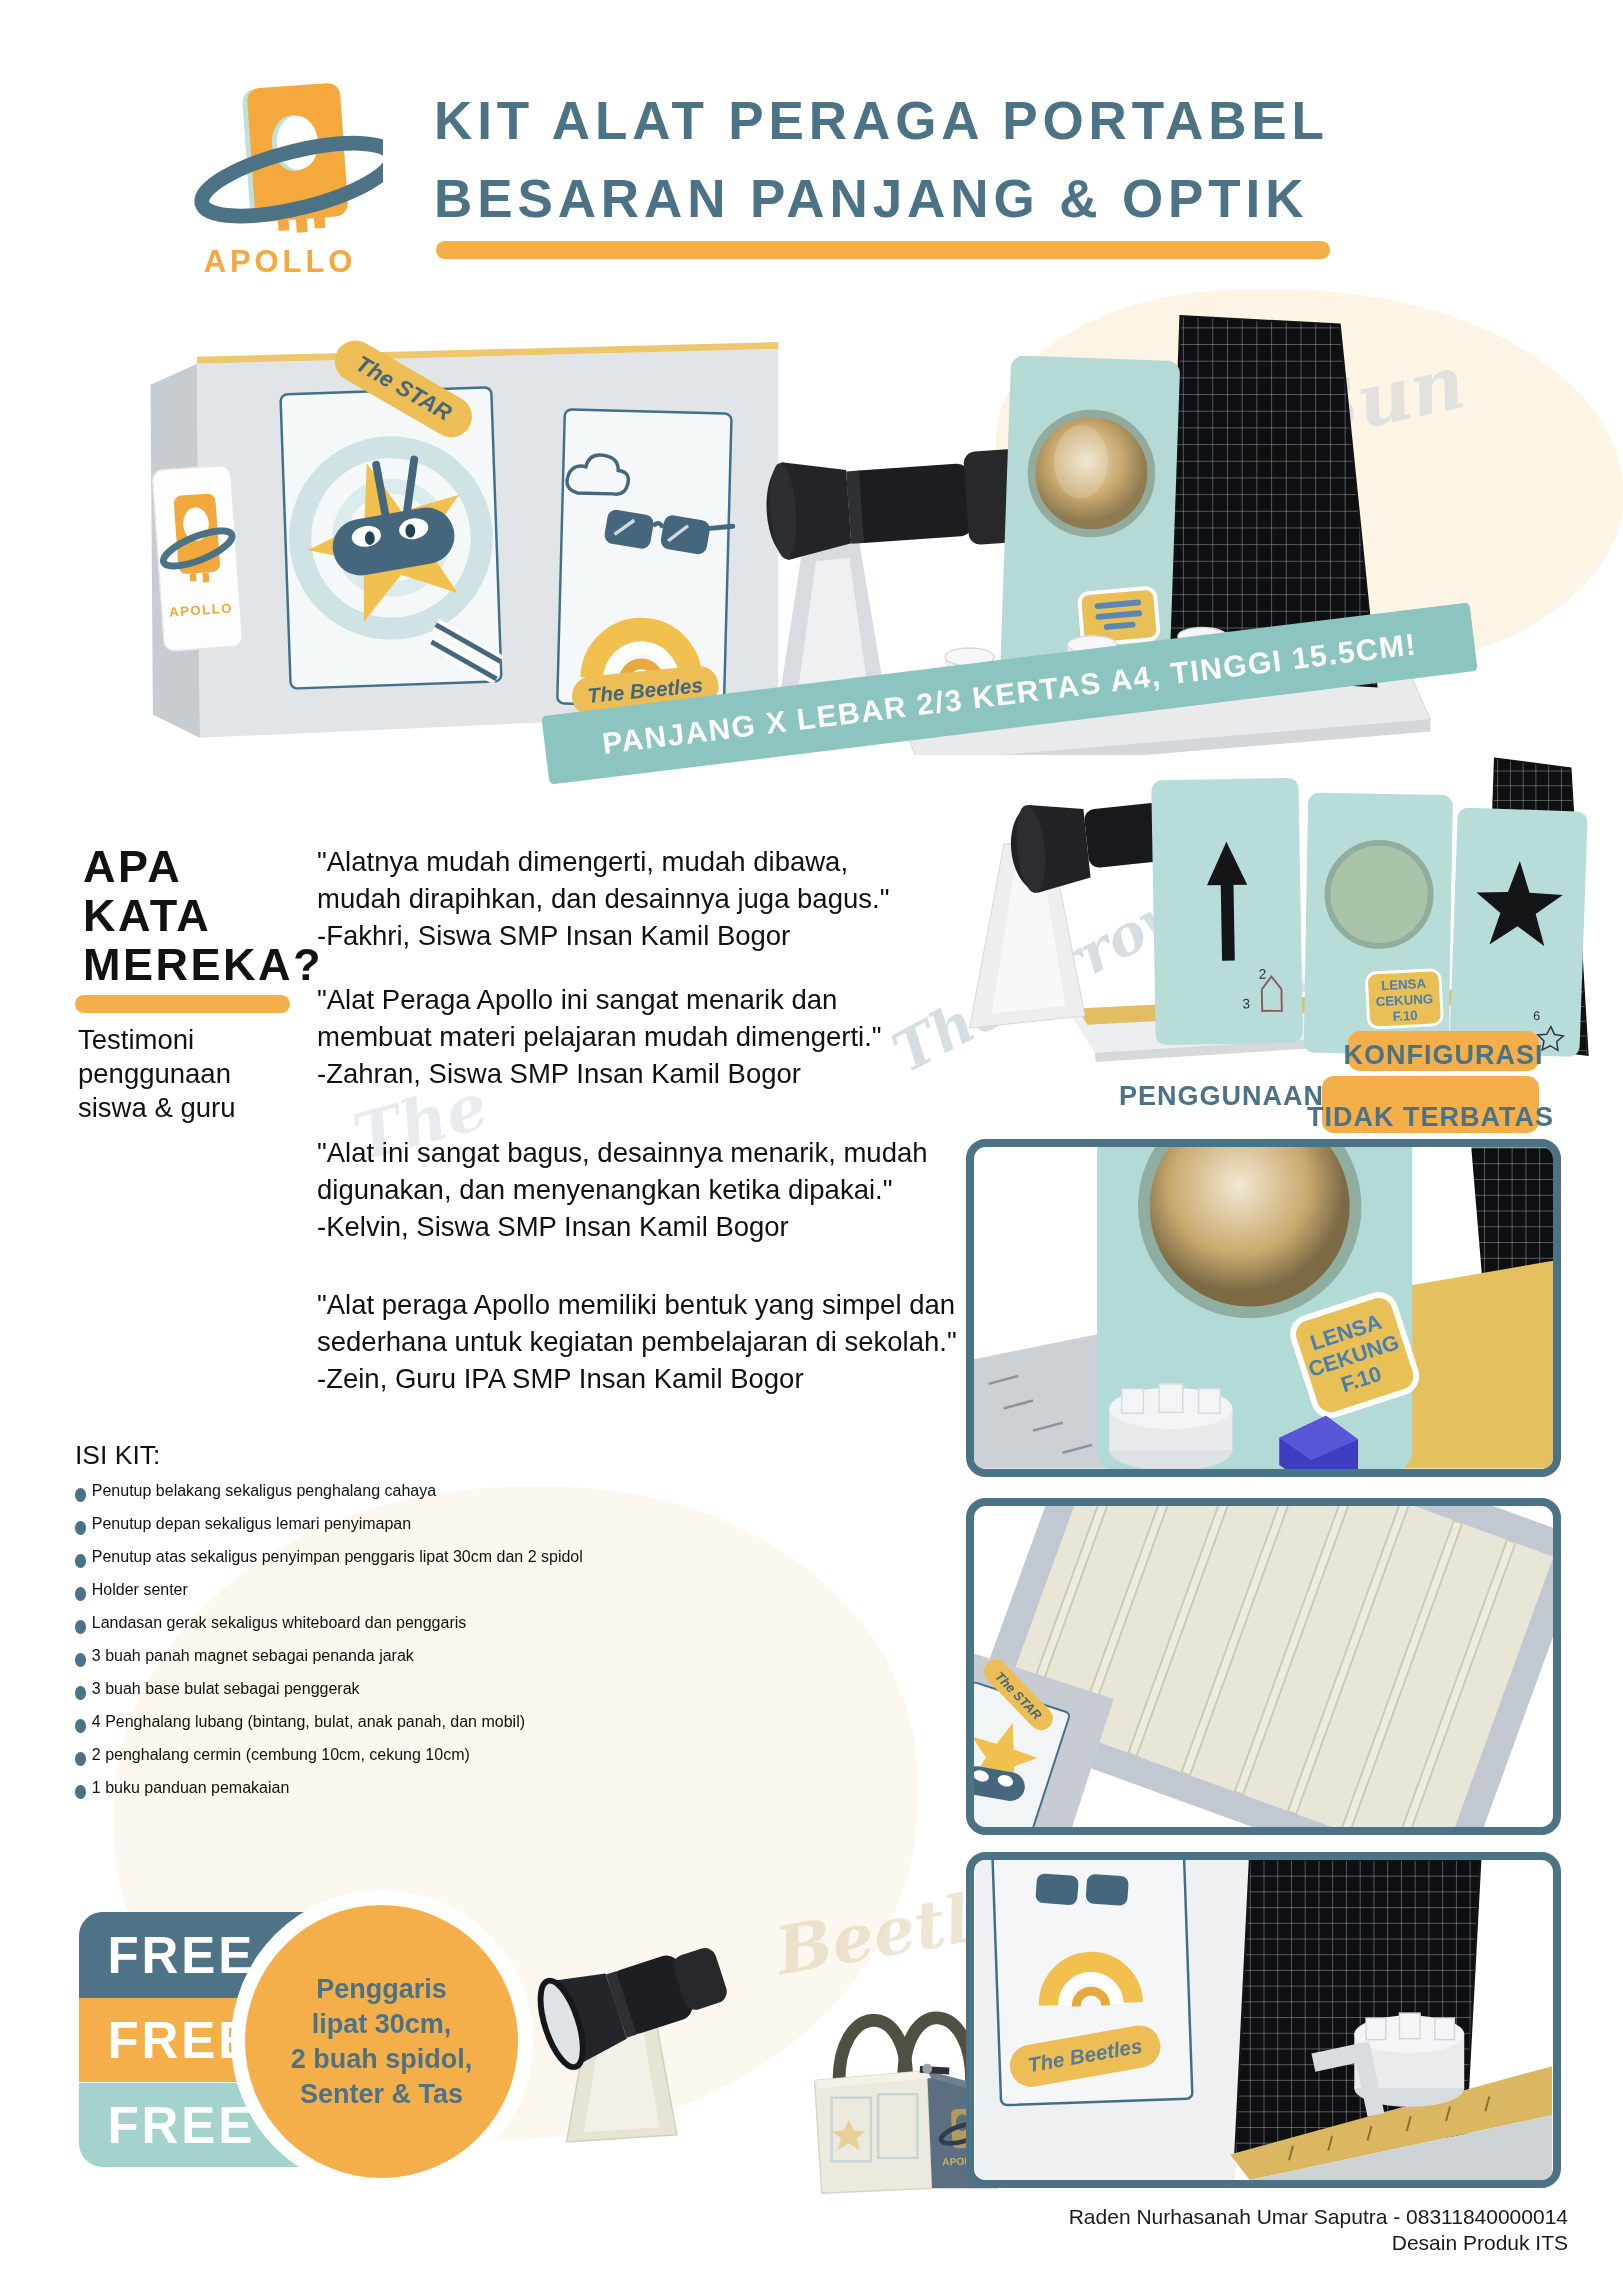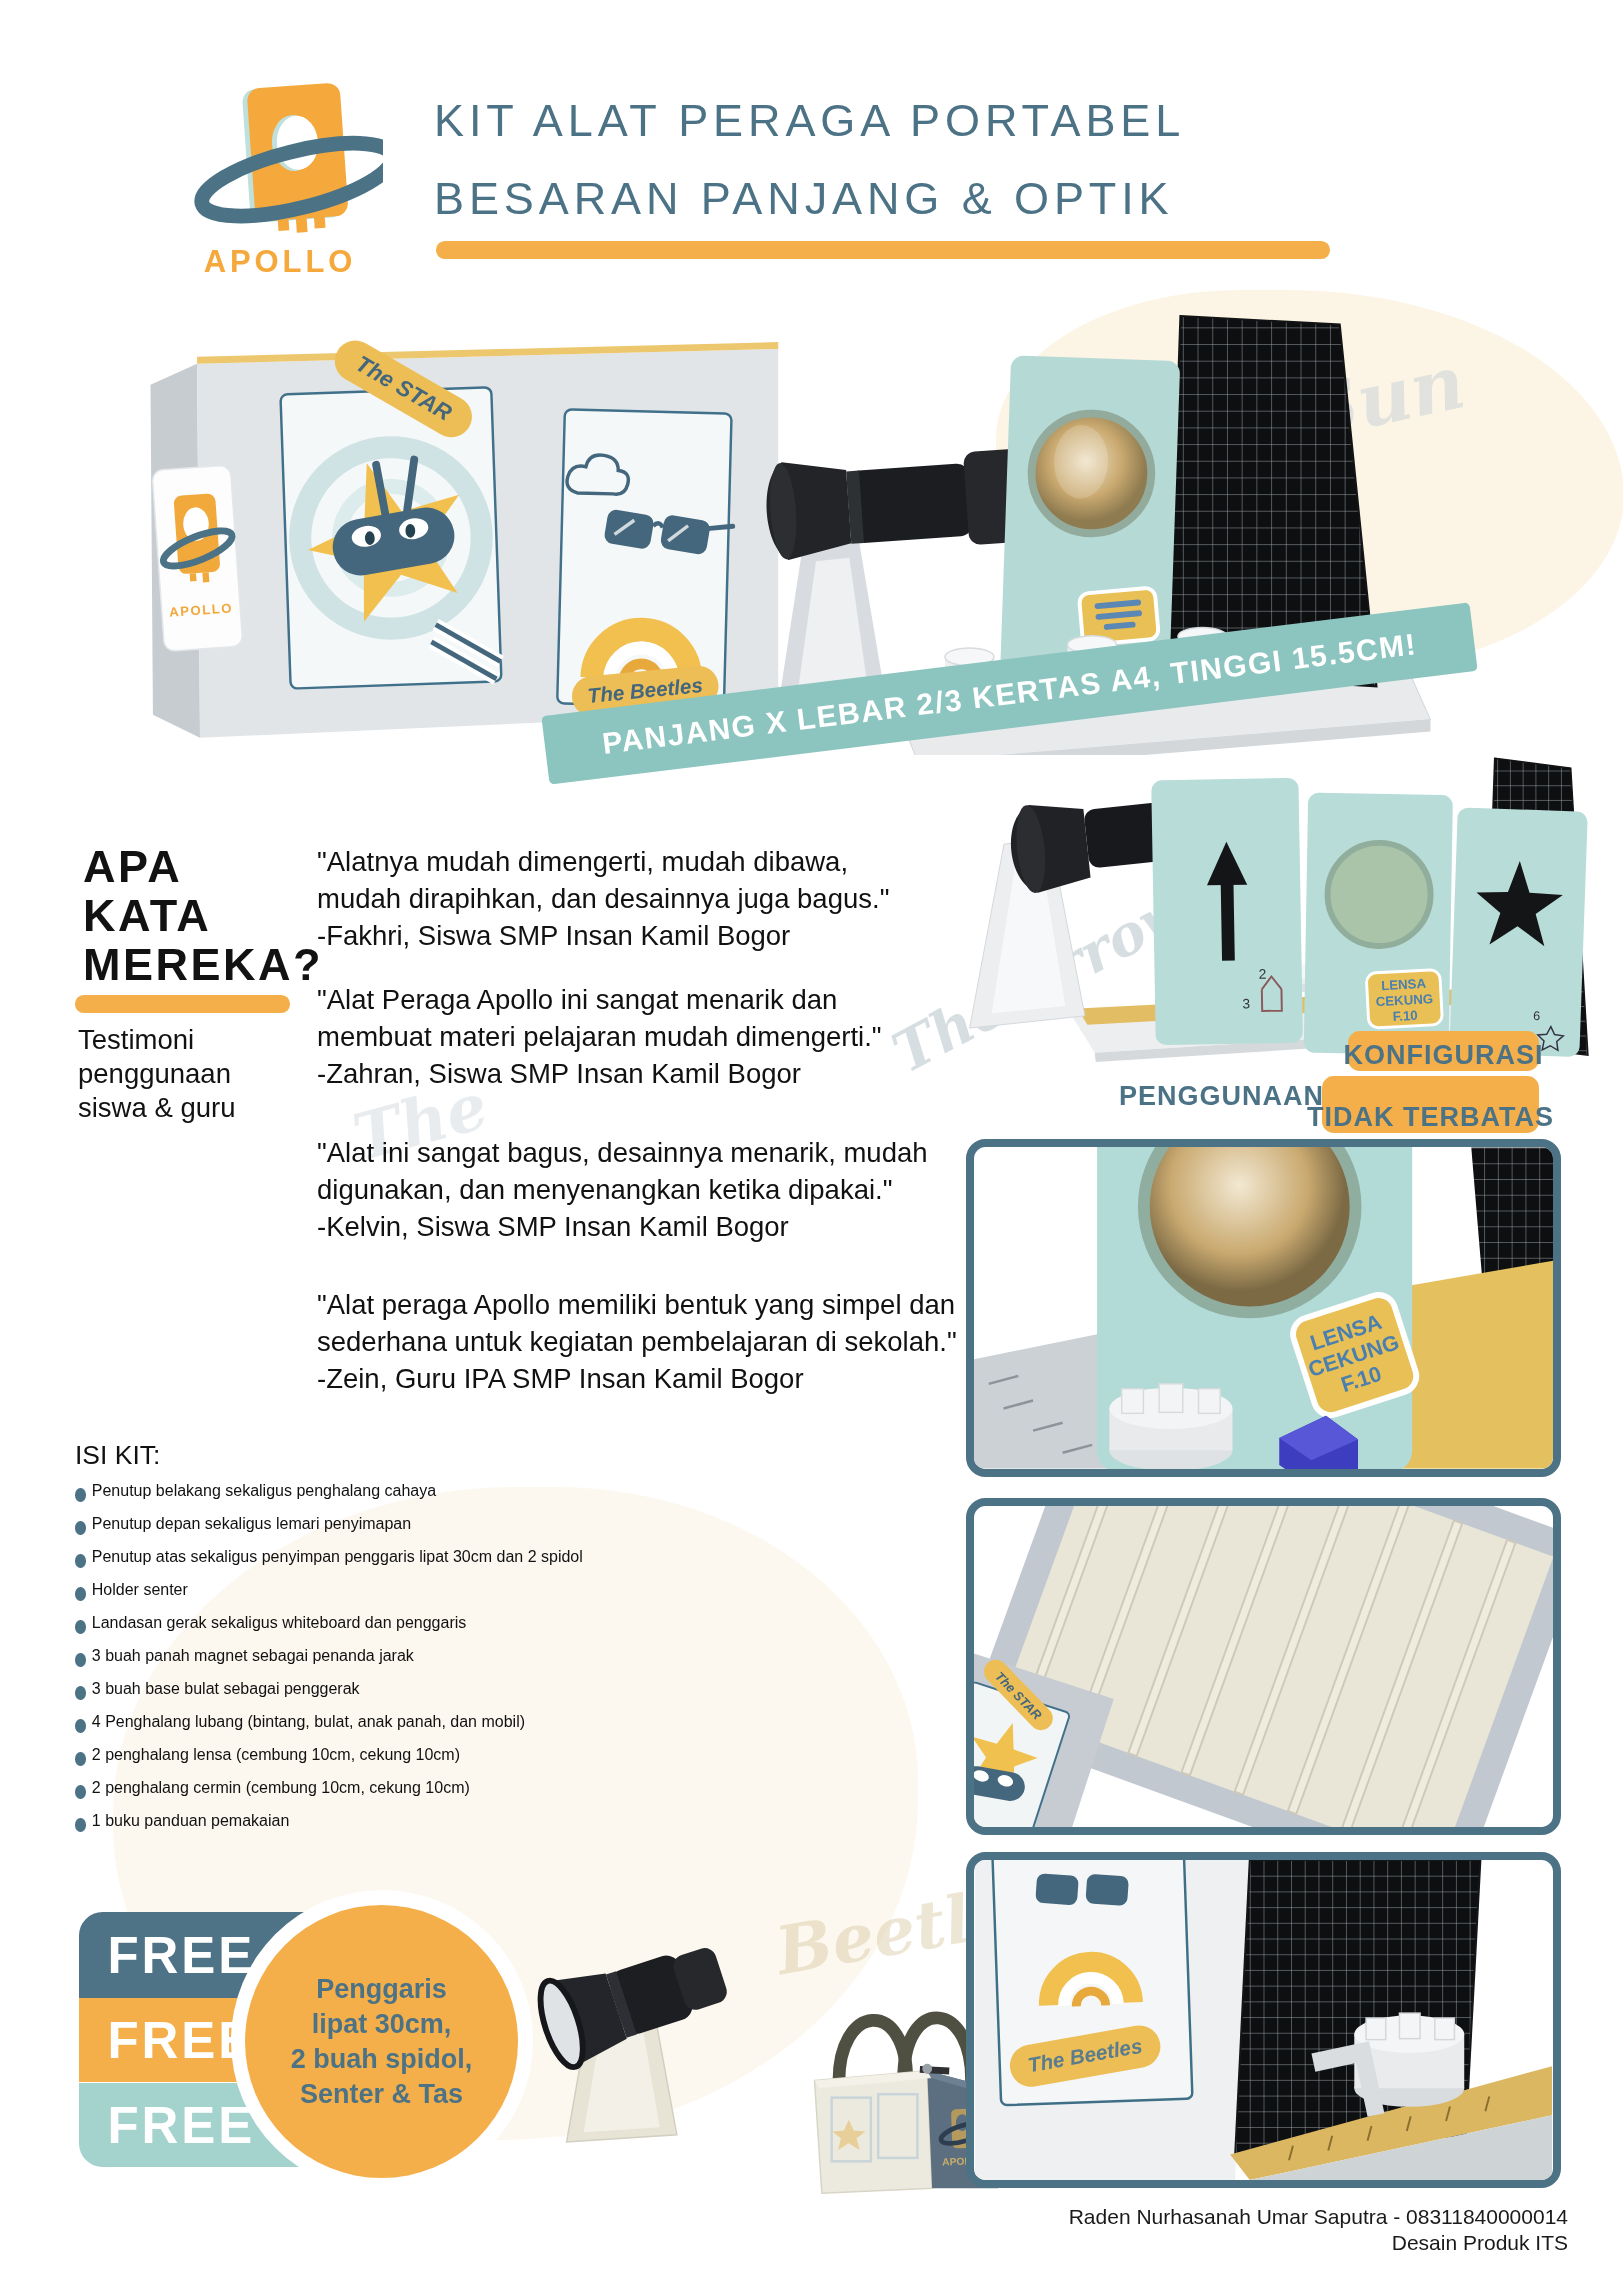--- a/index.html
+++ b/index.html
@@ -13,21 +13,21 @@
   .wm-text { position:absolute; z-index:0; font-family:"DejaVu Serif", serif; font-style:italic; font-weight:bold; }
   .wm-sun { left:1124px; top:373px; font-size:74px; color:#C7D1D6; opacity:.5; transform:rotate(-12deg); }
   .wm-arrow { left:878px; top:947px; font-size:56px; color:#AEBFC7; opacity:.5; transform:rotate(-28deg); }
   .wm-beetles { left:775px; top:1889px; font-size:66px; color:#D9C9A2; opacity:.45; transform:rotate(-10deg); }
   .wm-the { left:353px; top:1084px; font-size:64px; color:#C9D2D7; opacity:.4; transform:rotate(-15deg); }
 
   
   .logo-svg { position:absolute; left:177px; top:79px; width:206px; height:162px; z-index:2; }
   .brand-text { position:absolute; left:177px; top:244px; width:206px; text-align:center; font-size:31px; font-weight:800; letter-spacing:3.9px; color:#F5A93C; z-index:2; }
   .title { position:absolute; left:434px; top:82px; z-index:2; }
-  .title-line { font-size:45px; font-weight:400; letter-spacing:4.9px; color:#4C7286; line-height:78px; white-space:nowrap; }
+  .title-line { font-size:53px; font-weight:700; letter-spacing:4.9px; color:#4C7286; line-height:78px; white-space:nowrap; }
   .title-underline { position:absolute; left:436px; top:241px; width:894px; height:17.7px; border-radius:8.8px; background:#F5AF4A; z-index:2; }
 
   
   .hero-svg { position:absolute; left:123px; top:294px; width:1384px; height:461px; z-index:1; }
   .ribbon { position:absolute; left:542px; top:659px; width:935px; height:69px; background:#8CC5BF; border-radius:4.9px;
             transform:rotate(-7deg); z-index:3; display:flex; align-items:center; justify-content:center; }
   .ribbon span { color:#ffffff; font-size:30px; font-weight:800; letter-spacing:1.5px; white-space:nowrap; }
 
   
   .apa-heading { position:absolute; left:83px; top:842px; z-index:2; }
@@ -371,24 +371,20 @@
         <span class="kit-dot"></span>
         <span class="kit-item-text">3 buah panah magnet sebagai penanda jarak</span>
       </li>
     <li>
         <span class="kit-dot"></span>
         <span class="kit-item-text">3 buah base bulat sebagai penggerak</span>
       </li>
     <li>
         <span class="kit-dot"></span>
         <span class="kit-item-text">4 Penghalang lubang (bintang, bulat, anak panah, dan mobil)</span>
-      </li>
-    <li>
-        <span class="kit-dot"></span>
-        <span class="kit-item-text">2 penghalang lensa (cembung 10cm, cekung 10cm)</span>
       </li>
     <li>
         <span class="kit-dot"></span>
         <span class="kit-item-text">2 penghalang cermin (cembung 10cm, cekung 10cm)</span>
       </li>
     <li>
         <span class="kit-dot"></span>
         <span class="kit-item-text">1 buku panduan pemakaian</span>
       </li>
   </ul>

